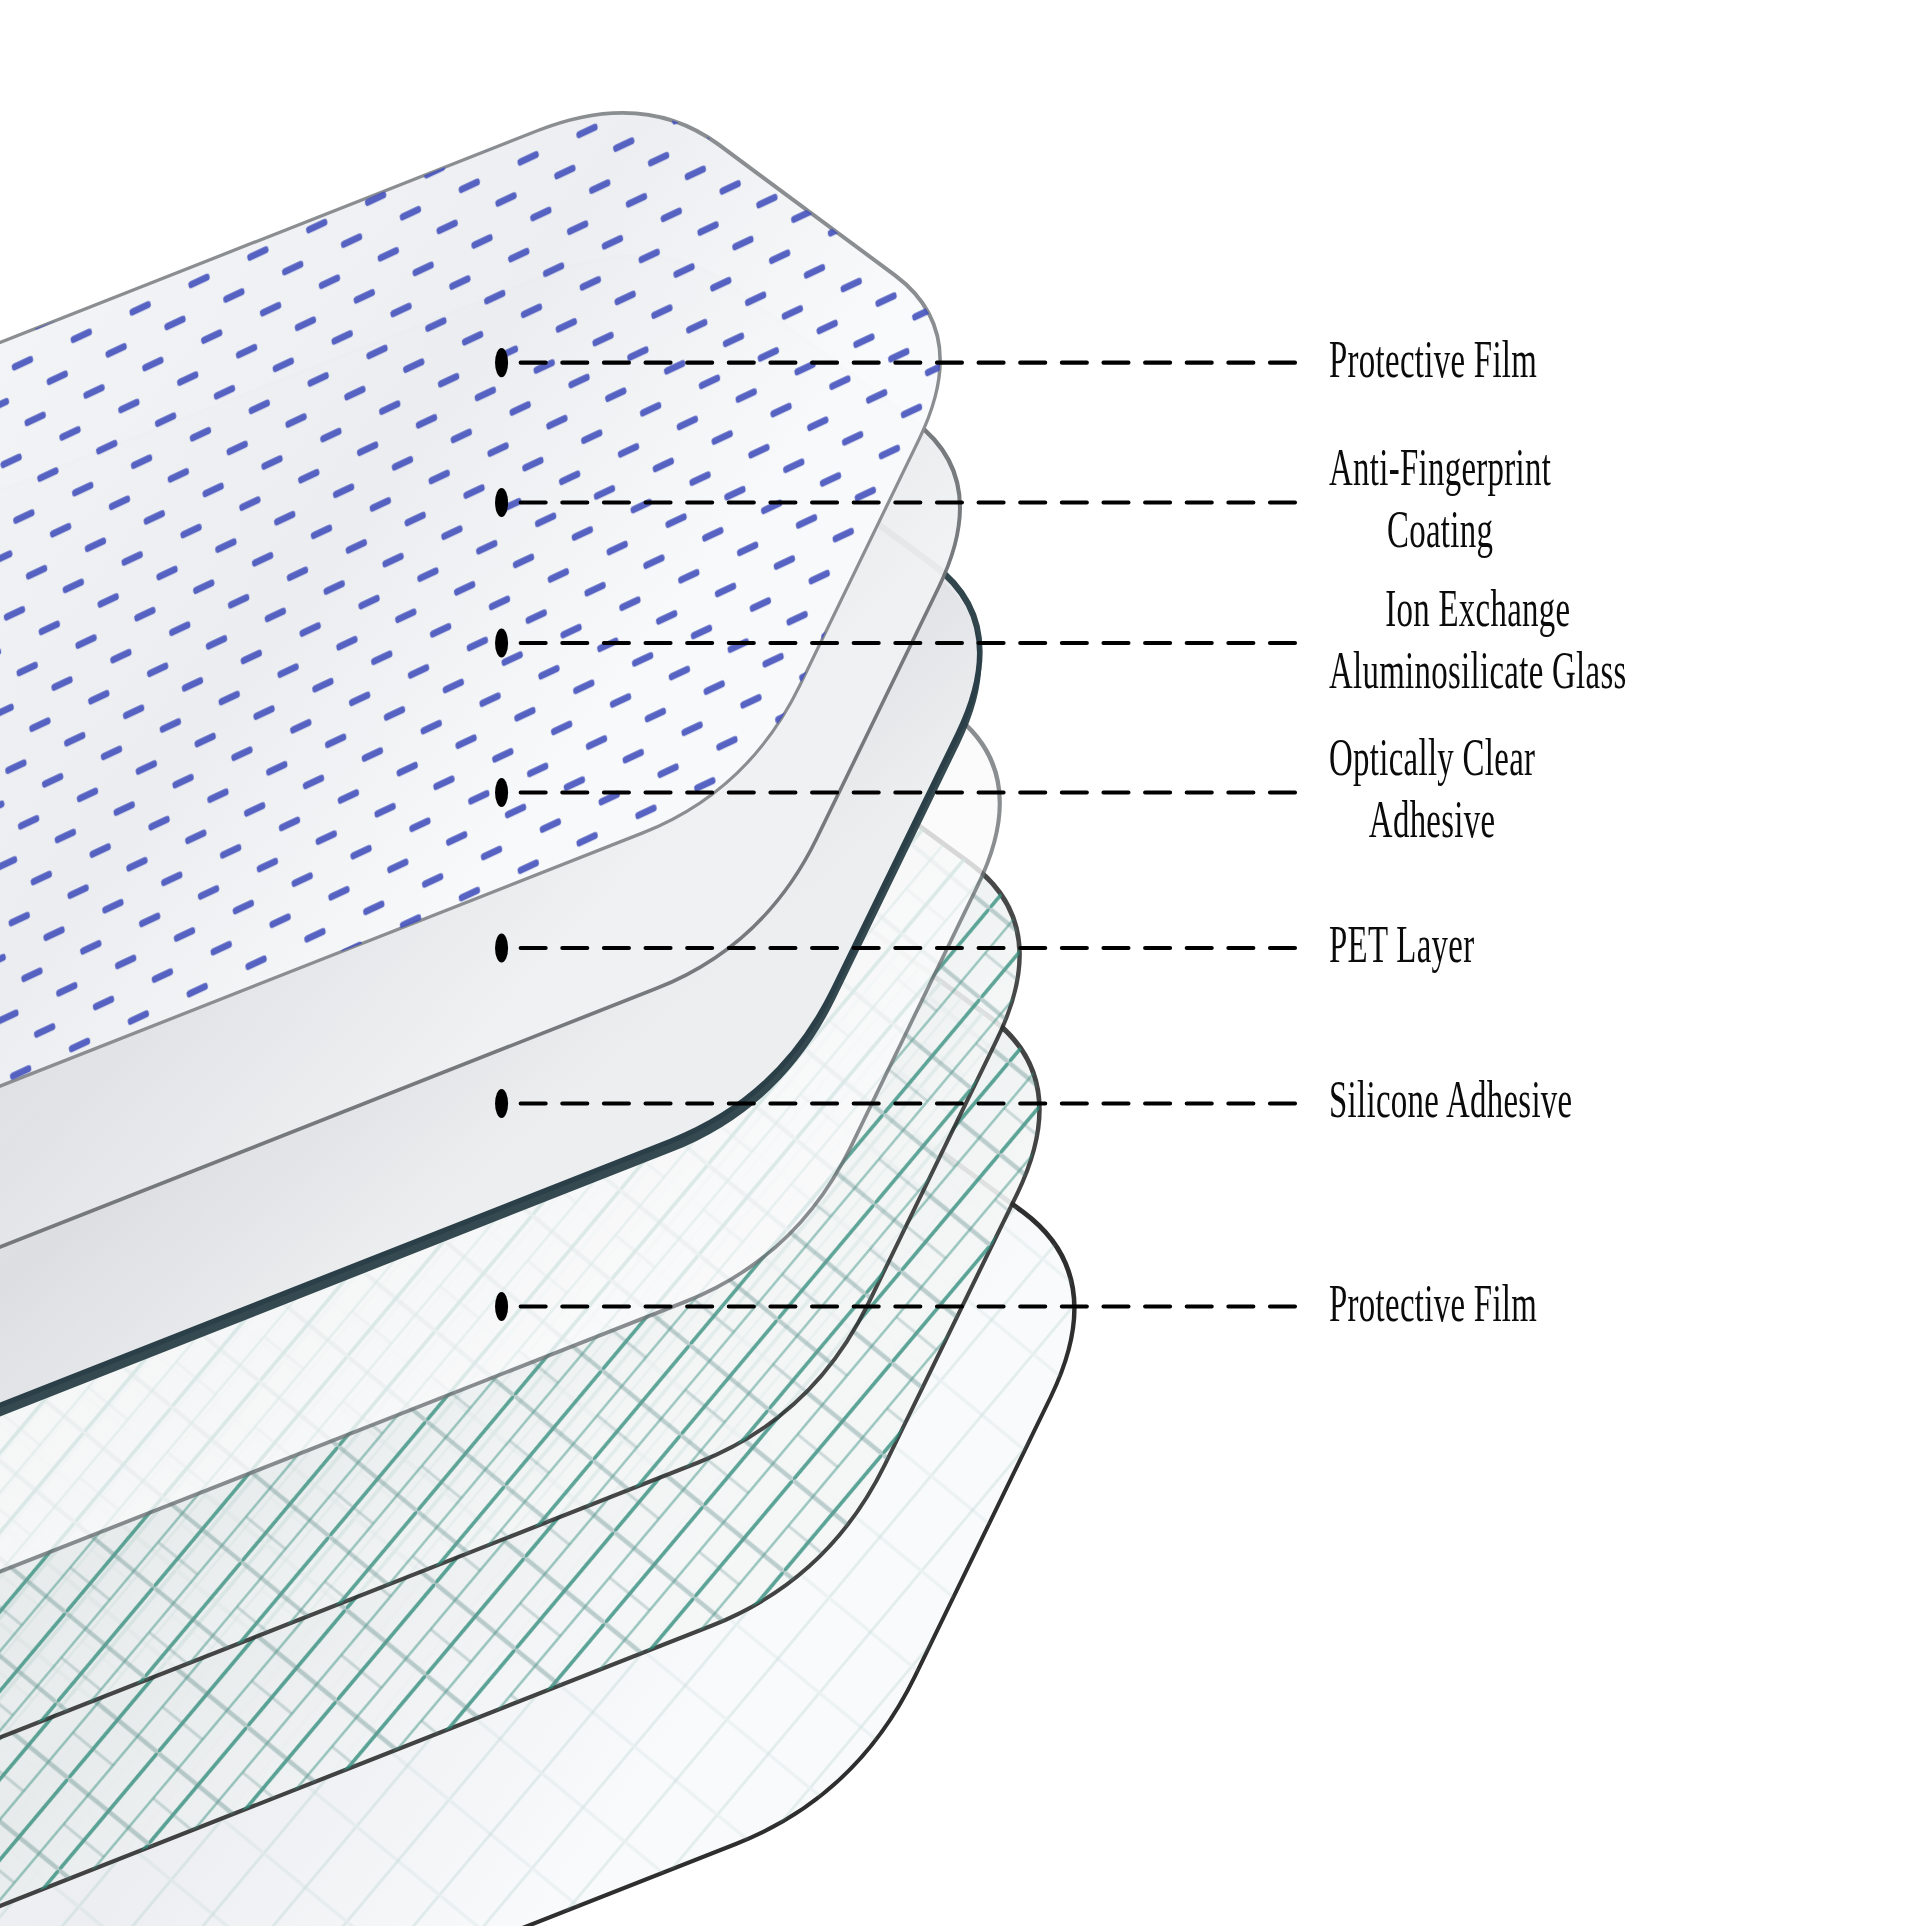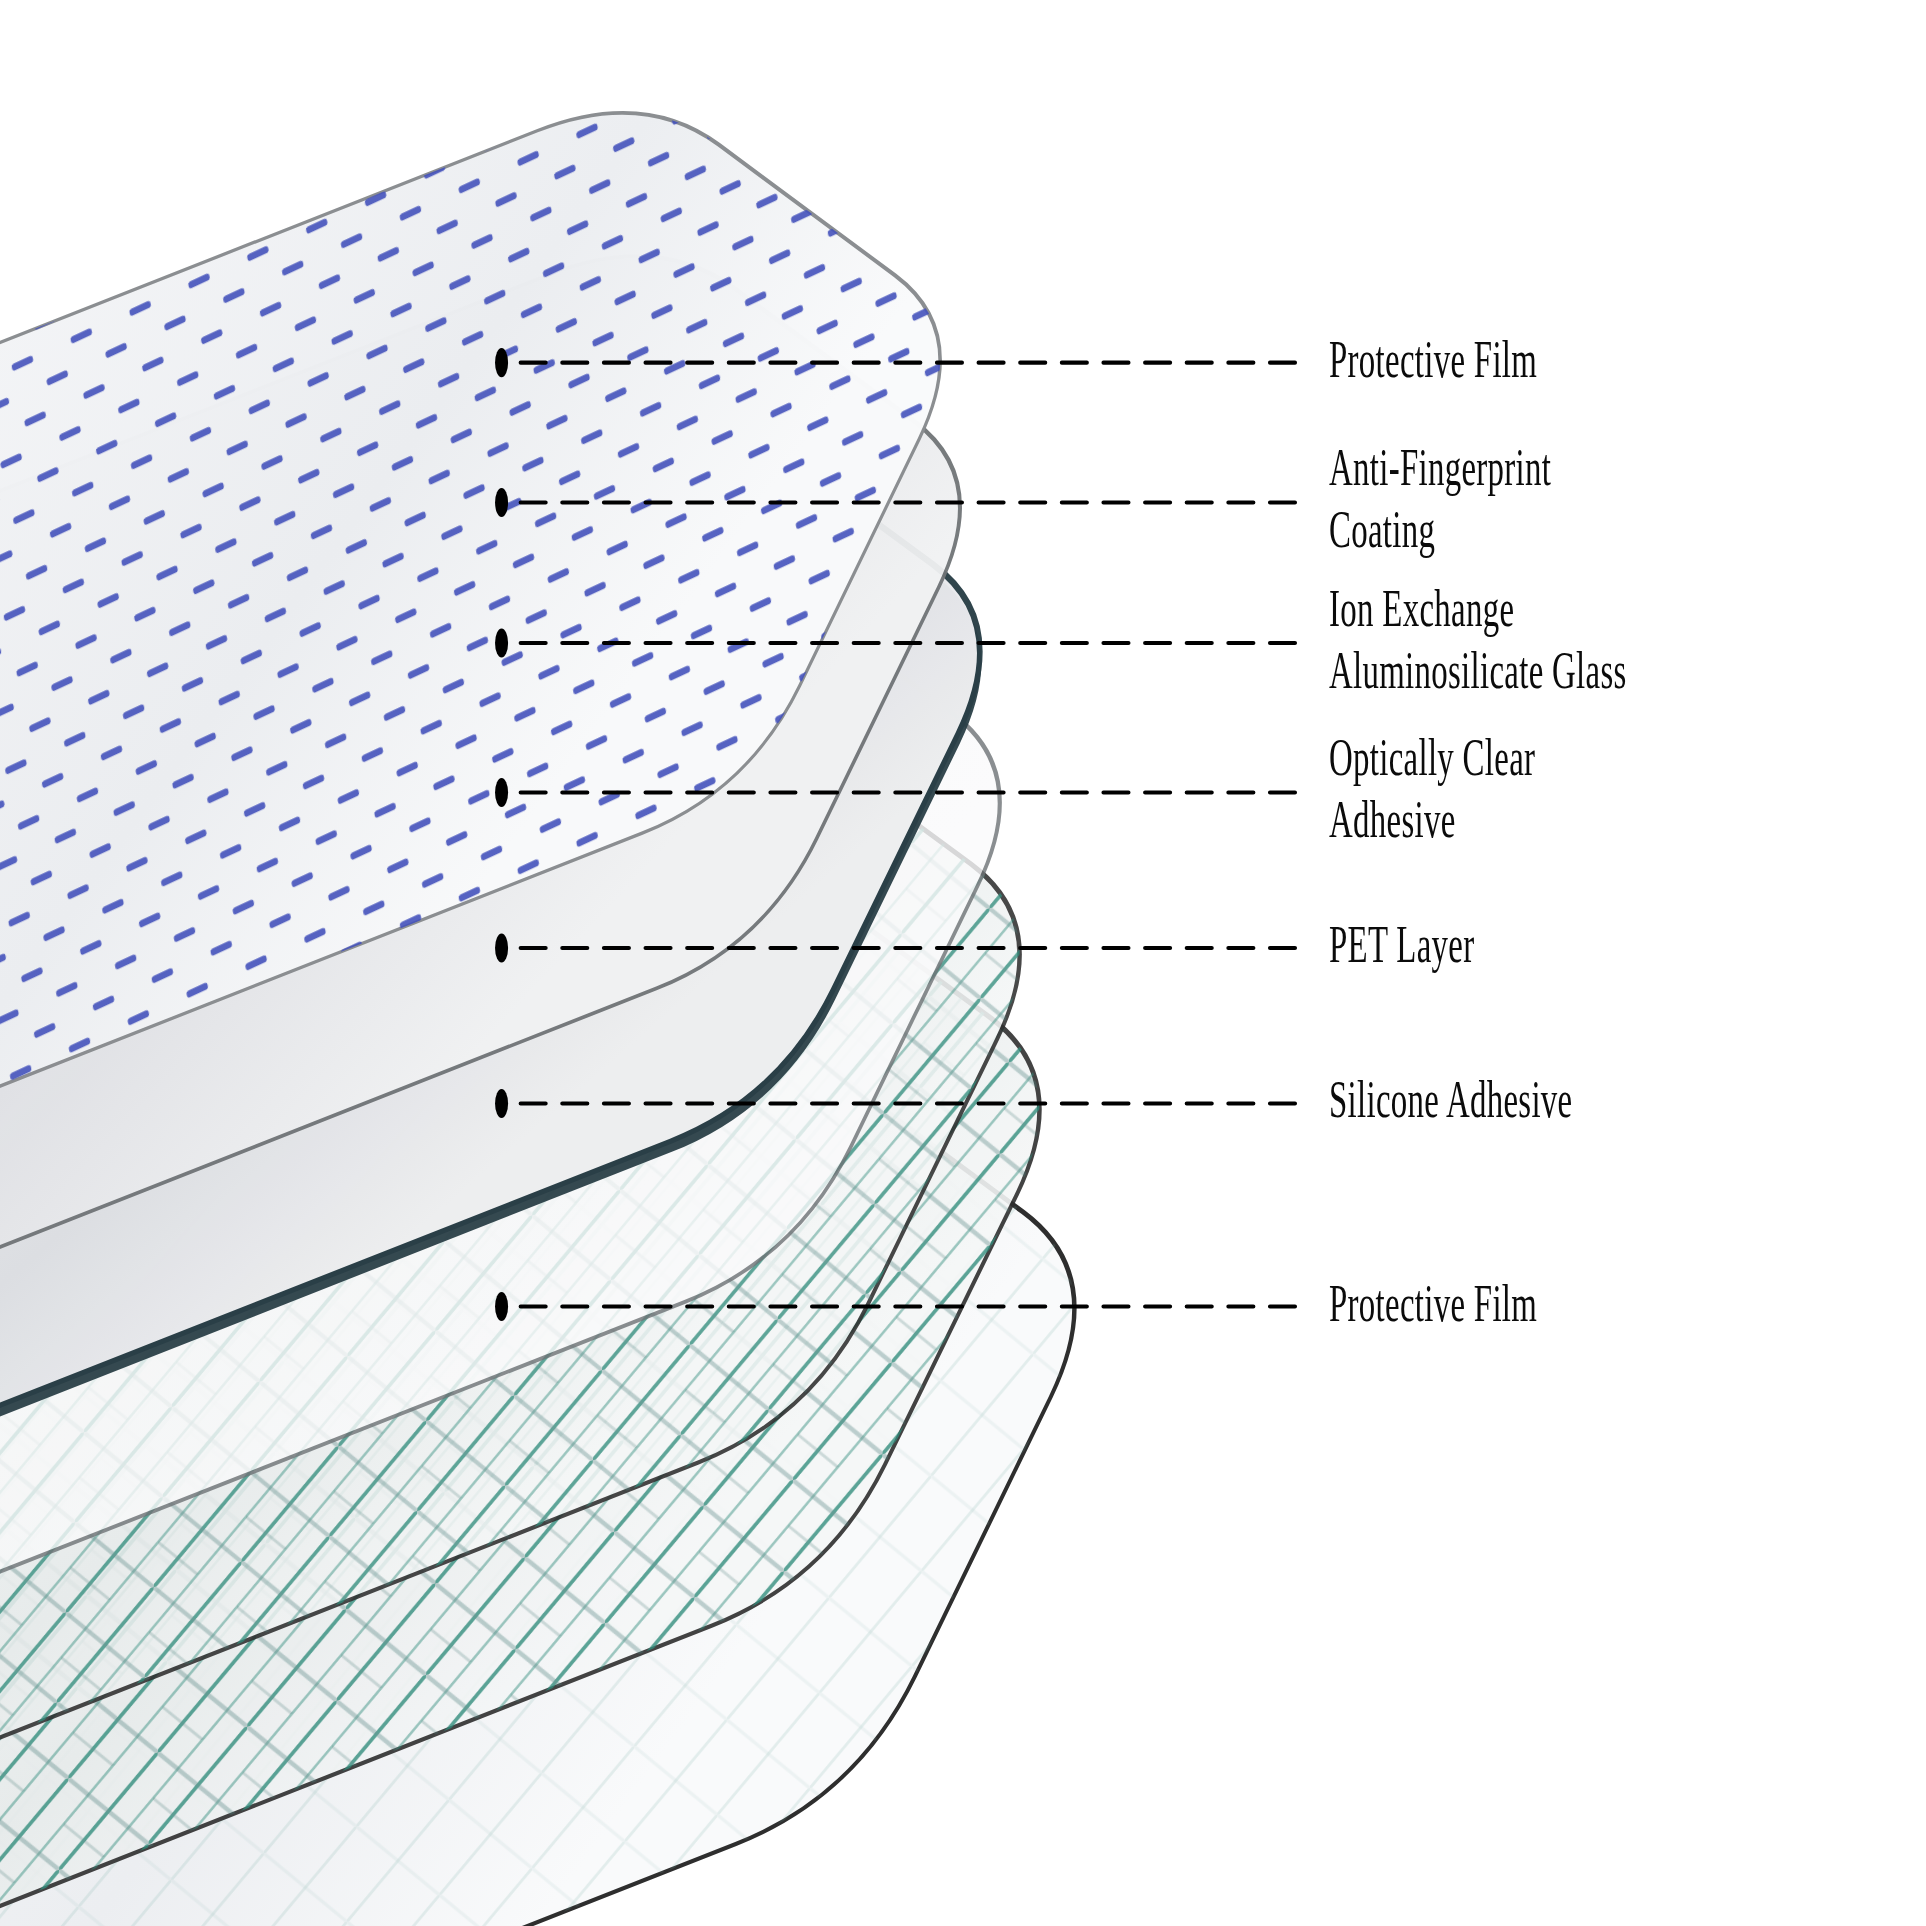--- a/index.html
+++ b/index.html
@@ -3,21 +3,21 @@
 <meta charset="utf-8">
 <style>
   html,body{margin:0;padding:0;}
   body{
     width:1926px;height:1926px;
     background:#ffffff;
     font-family:"Liberation Serif","DejaVu Serif",serif;
     overflow:hidden;
     position:relative;
   }
-  #stage{position:absolute;inset:0;width:1926px;height:1926px;}
+  #stage{position:absolute;inset:0;width:1926px;height:1926px;text-align:center;}
   #art{position:absolute;left:0;top:0;width:1926px;height:1926px;}
   .callout-label{
     position:absolute;
     left:1329px;
     font-size:53px;
     line-height:62px;
     color:#0b0b0b;
     font-family:"Liberation Serif","DejaVu Serif",serif;
     transform:scaleX(0.62);
     transform-origin:left center;

